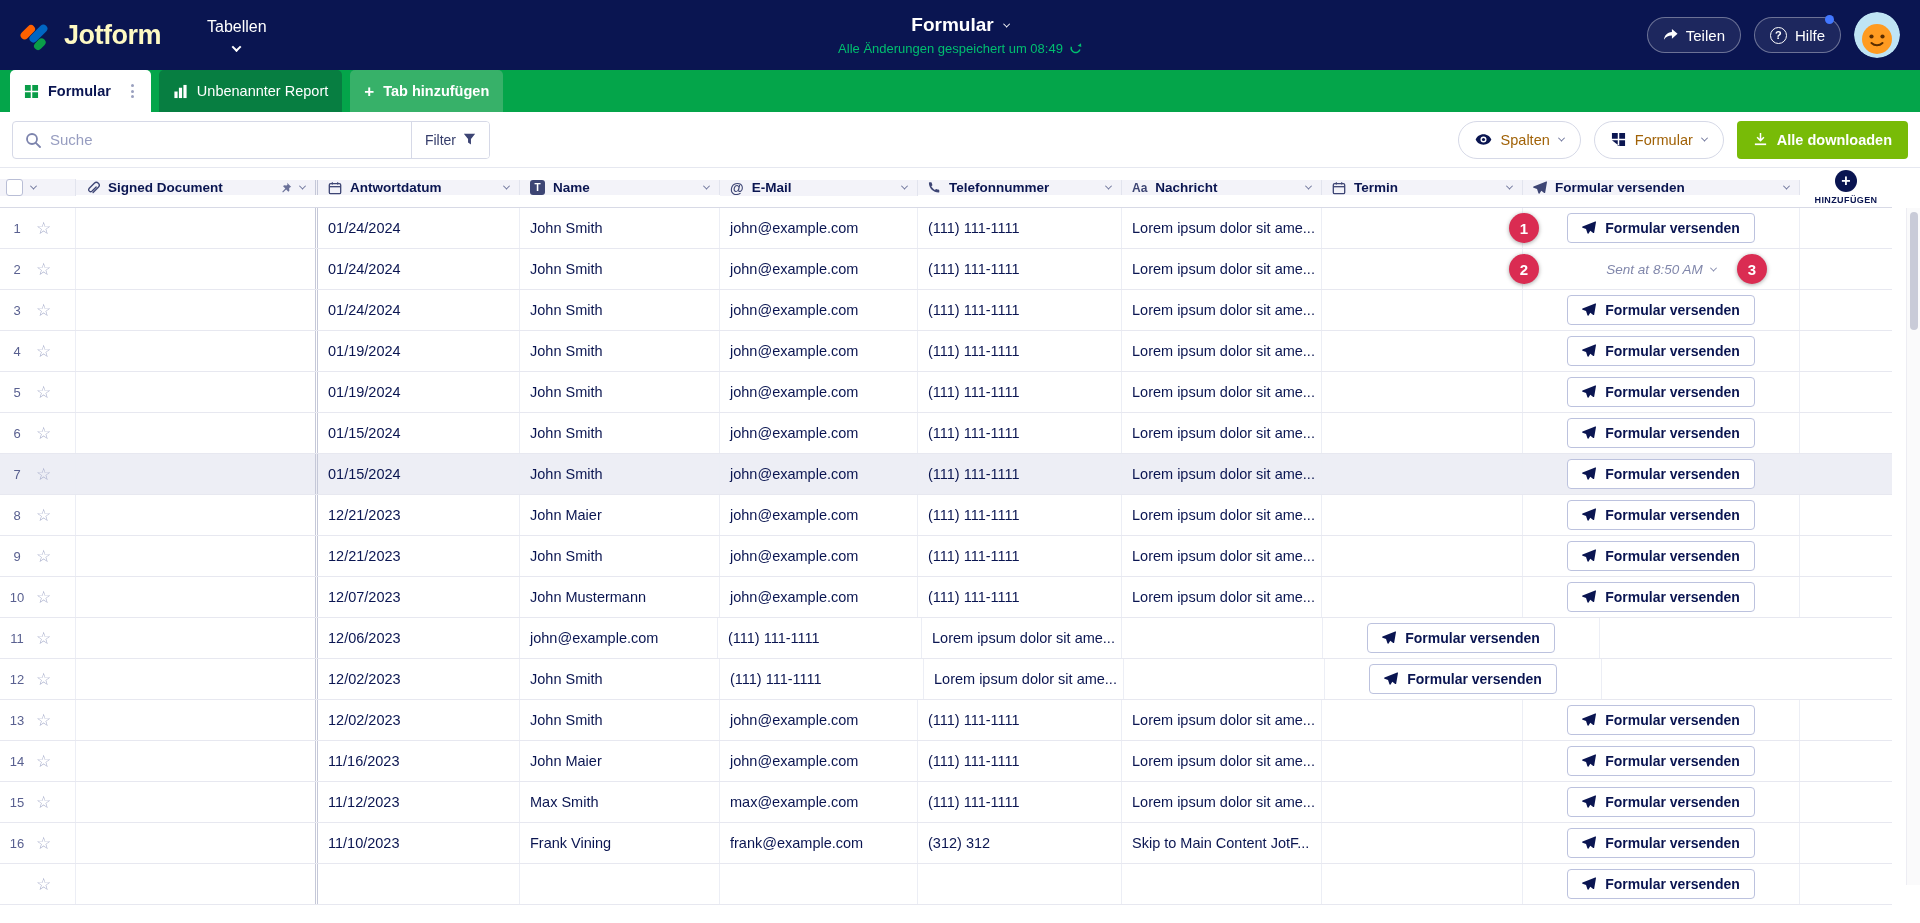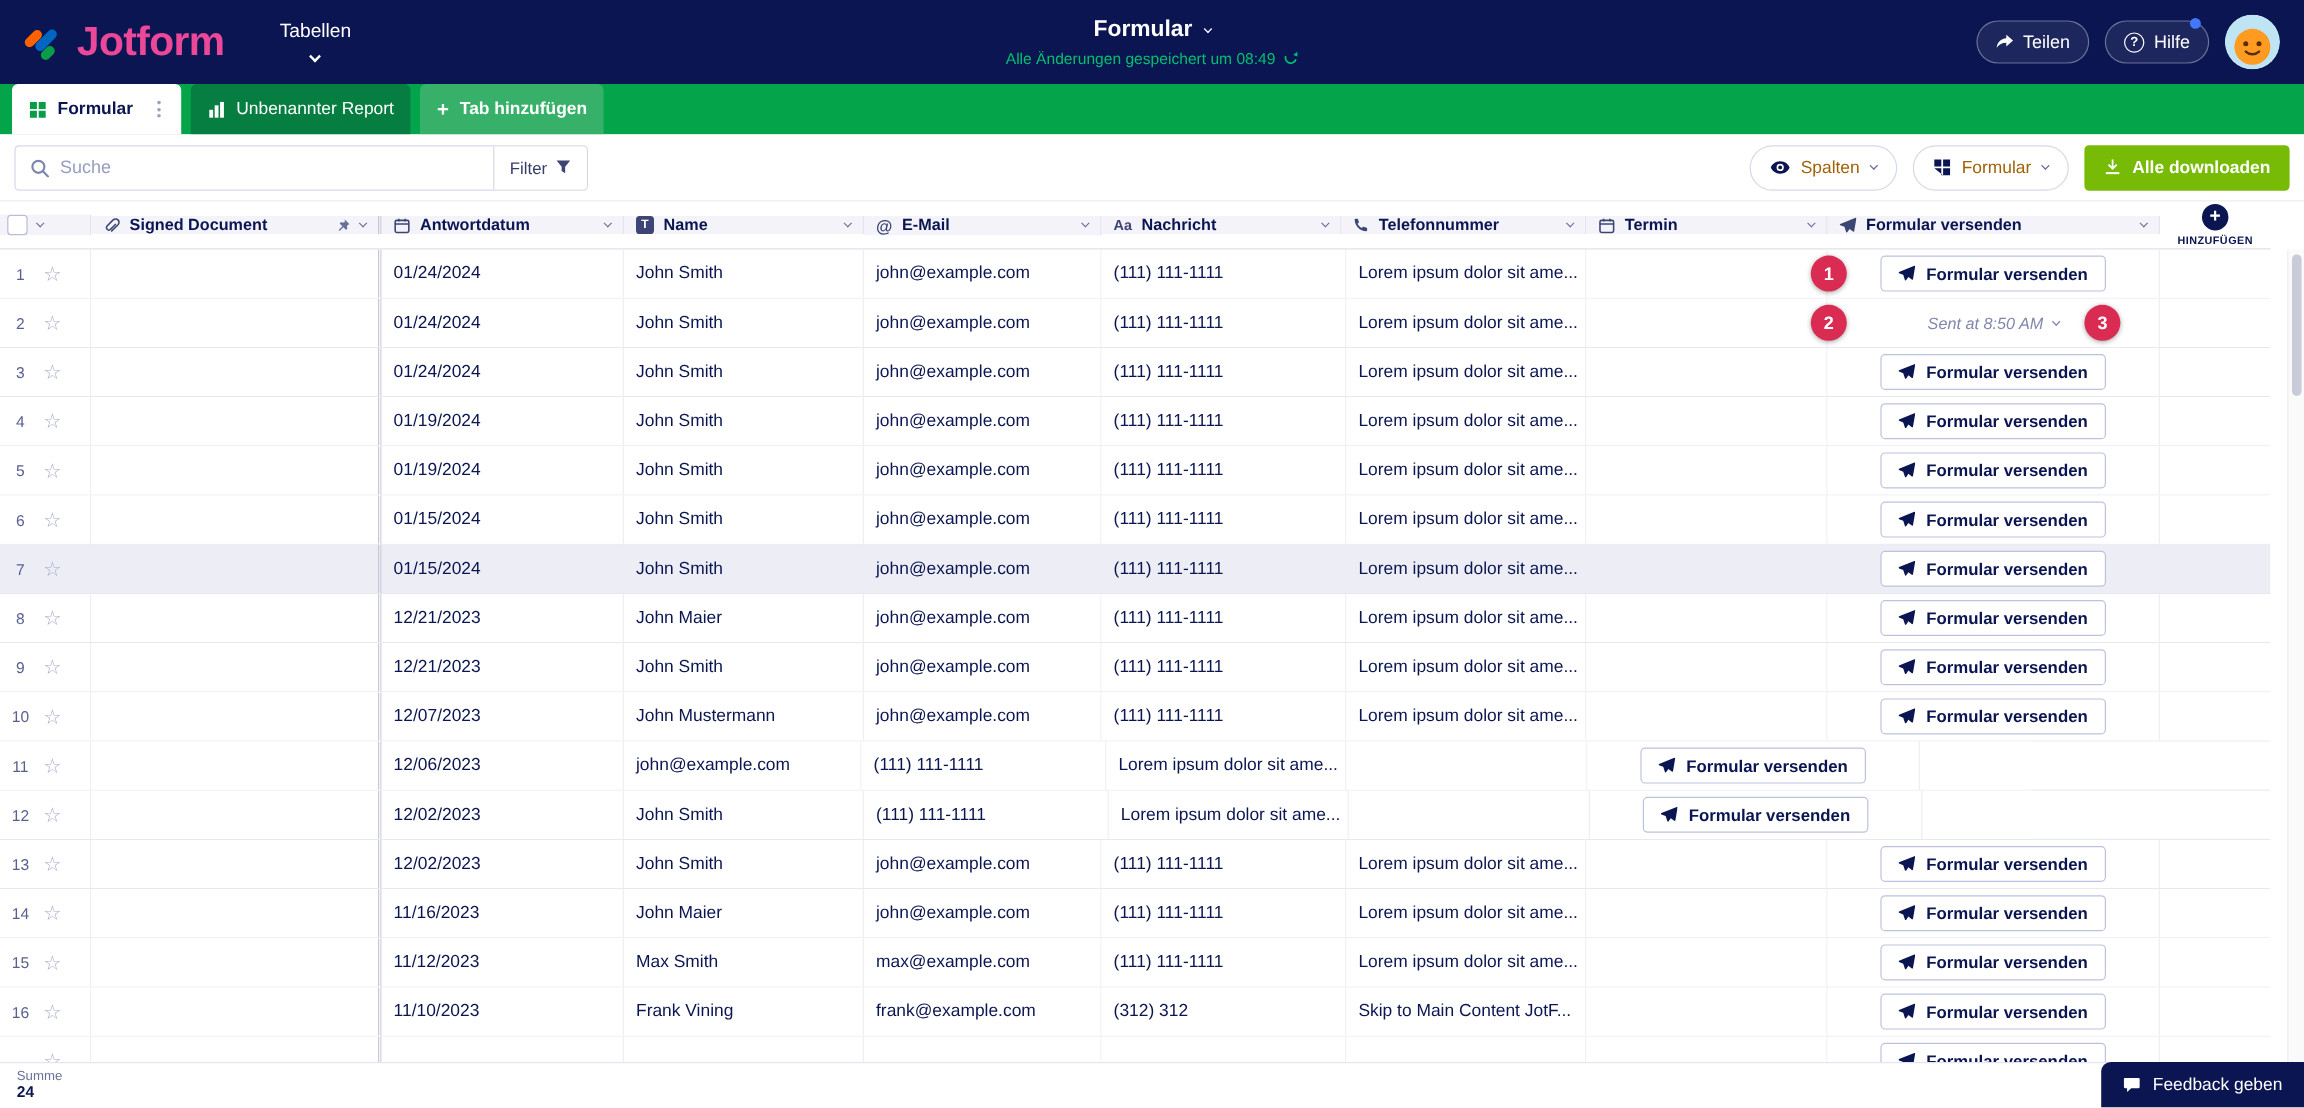--- a/index.html
+++ b/index.html
@@ -3,21 +3,21 @@
 <meta charset="utf-8">
 <style>
   * { box-sizing: border-box; margin: 0; padding: 0; }
   html,body { width:1920px; height:923px; overflow:hidden; }
   body { font-family:"Liberation Sans", sans-serif; background:#fff; color:#0a1551; }
   .app { width:1920px; height:923px; display:flex; flex-direction:column; position:relative; }
 
   
   .topbar { flex:0 0 70px; background:#0a1551; display:flex; align-items:center; padding:0 20px; position:relative; }
   .brand { display:flex; align-items:center; gap:10px; }
-  .brand-name { color:#ec4899; font-size:34px; font-weight:bold; letter-spacing:-0.5px; }
+  .brand-name { color:#fef9c3; font-size:27px; font-weight:bold; letter-spacing:-0.5px; }
   .tabellen { display:flex; align-items:center; gap:9px; color:#fff; font-size:16px; margin-left:46px; cursor:pointer;flex-direction:column; }
   .chev { display:inline-block; width:7px; height:7px; border-right:2px solid; border-bottom:2px solid; transform:rotate(45deg) translate(-1px,-1px); }
   .chev.sm { width:5px; height:5px; border-width:1.5px; }
   .c-white { color:#fff; }
   .c-gray { color:#6a7199; }
   .c-mid { color:#8187ab; }
   .center-title { position:absolute; left:50%; top:50%; transform:translate(-50%,-50%); text-align:center; }
   .title-row { color:#fff; font-size:19px; font-weight:bold; display:flex; align-items:center; justify-content:center; gap:10px; cursor:pointer; }
   .saved { color:#00bf6f; font-size:13px; margin-top:5px; display:flex; align-items:center; justify-content:center; gap:6px; }
   .top-right { margin-left:auto; display:flex; align-items:center; gap:13px; }
@@ -282,33 +282,33 @@
         <span>Name</span>
         <span class="spacer"></span>
         <span class="chev sm c-gray"></span>
       </div>
       <div class="hcell col-email">
         <span class="at-icon">@</span>
         <span>E-Mail</span>
         <span class="spacer"></span>
         <span class="chev sm c-gray"></span>
       </div>
-      <div class="hcell col-msg">
-        <span class="aa-icon">Aa</span>
-        <span>Nachricht</span>
-        <span class="spacer"></span>
-        <span class="chev sm c-gray"></span>
-      </div>
       <div class="hcell col-phone">
         <span class="icn">
           <svg width="13" height="13" viewBox="0 0 16 16">
               <path fill="currentColor" d="M12.9 10.6c-.9-.1-1.8-.4-2.6-.8-.3-.1-.6 0-.8.2l-1 1.2C6.6 10.1 5 8.5 4 6.6l1.2-1c.2-.2.3-.5.2-.8-.4-.8-.7-1.7-.8-2.6-.1-.4-.4-.7-.8-.7H1.9c-.4 0-.8.4-.8.8 0 6.6 5.4 12 12 12 .4 0 .8-.4.8-.8v-1.9c0-.4-.3-.7-.7-.8z"></path>
             </svg>
         </span>
         <span>Telefonnummer</span>
+        <span class="spacer"></span>
+        <span class="chev sm c-gray"></span>
+      </div>
+      <div class="hcell col-msg">
+        <span class="aa-icon">Aa</span>
+        <span>Nachricht</span>
         <span class="spacer"></span>
         <span class="chev sm c-gray"></span>
       </div>
       <div class="hcell col-termin">
         <span class="icn">
           <svg width="14" height="14" viewBox="0 0 16 16">
               <rect x="1.5" y="3" width="13" height="11.5" rx="1.5" fill="none" stroke="currentColor" stroke-width="1.5"></rect>
               <line x1="1.5" y1="6.5" x2="14.5" y2="6.5" stroke="currentColor" stroke-width="1.5"></line>
               <line x1="5" y1="1.5" x2="5" y2="4" stroke="currentColor" stroke-width="1.5"></line>
               <line x1="11" y1="1.5" x2="11" y2="4" stroke="currentColor" stroke-width="1.5"></line>
@@ -706,28 +706,14 @@
           </div>
           <div class="cell col-add"></div>
         </div>
       </div>
 
     <div class="vscroll">
       <div class="vthumb"></div>
     </div>
   </div>
 
-  <div class="footer">
-    <div class="sum-block">
-      <span class="sum-label">Summe</span>
-      <span class="sum-value">24</span>
-    </div>
-    <button class="feedback-btn">
-      <span class="icn" style="color:#fff">
-        <svg width="15" height="15" viewBox="0 0 16 16">
-            <path fill="currentColor" d="M2 1.5h12c.6 0 1 .4 1 1v7c0 .6-.4 1-1 1H7.5L3.8 13.8v-3.3H2c-.6 0-1-.4-1-1v-7c0-.6.4-1 1-1z"></path>
-          </svg>
-      </span>
-      <span>Feedback geben</span>
-    </button>
-  </div>
 
 </div>
 
 </body></html>

